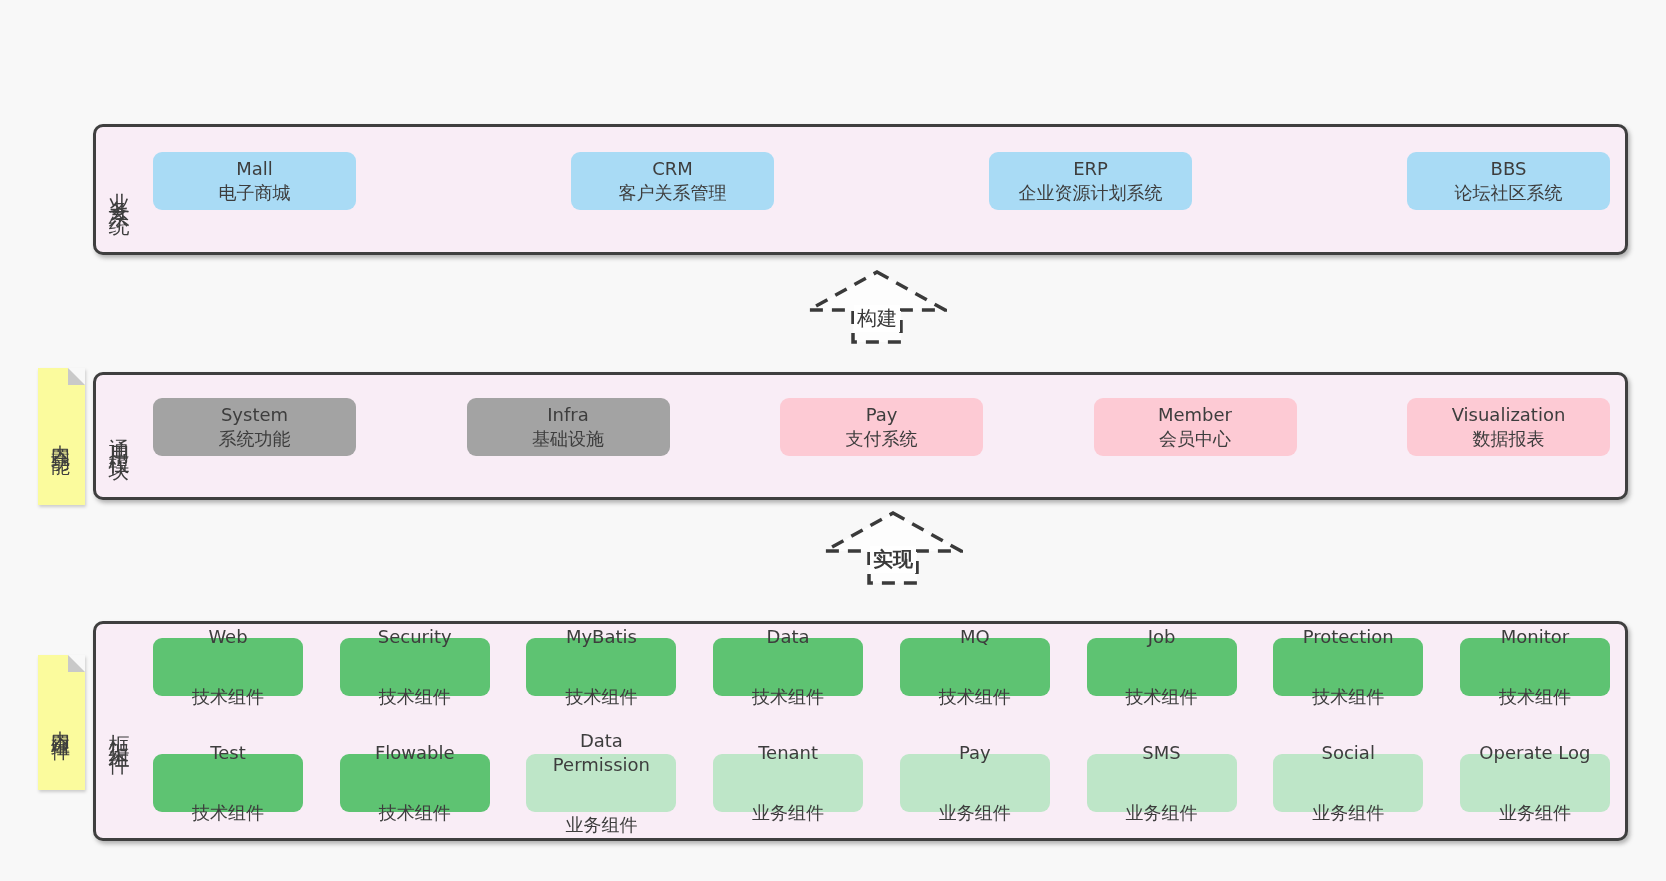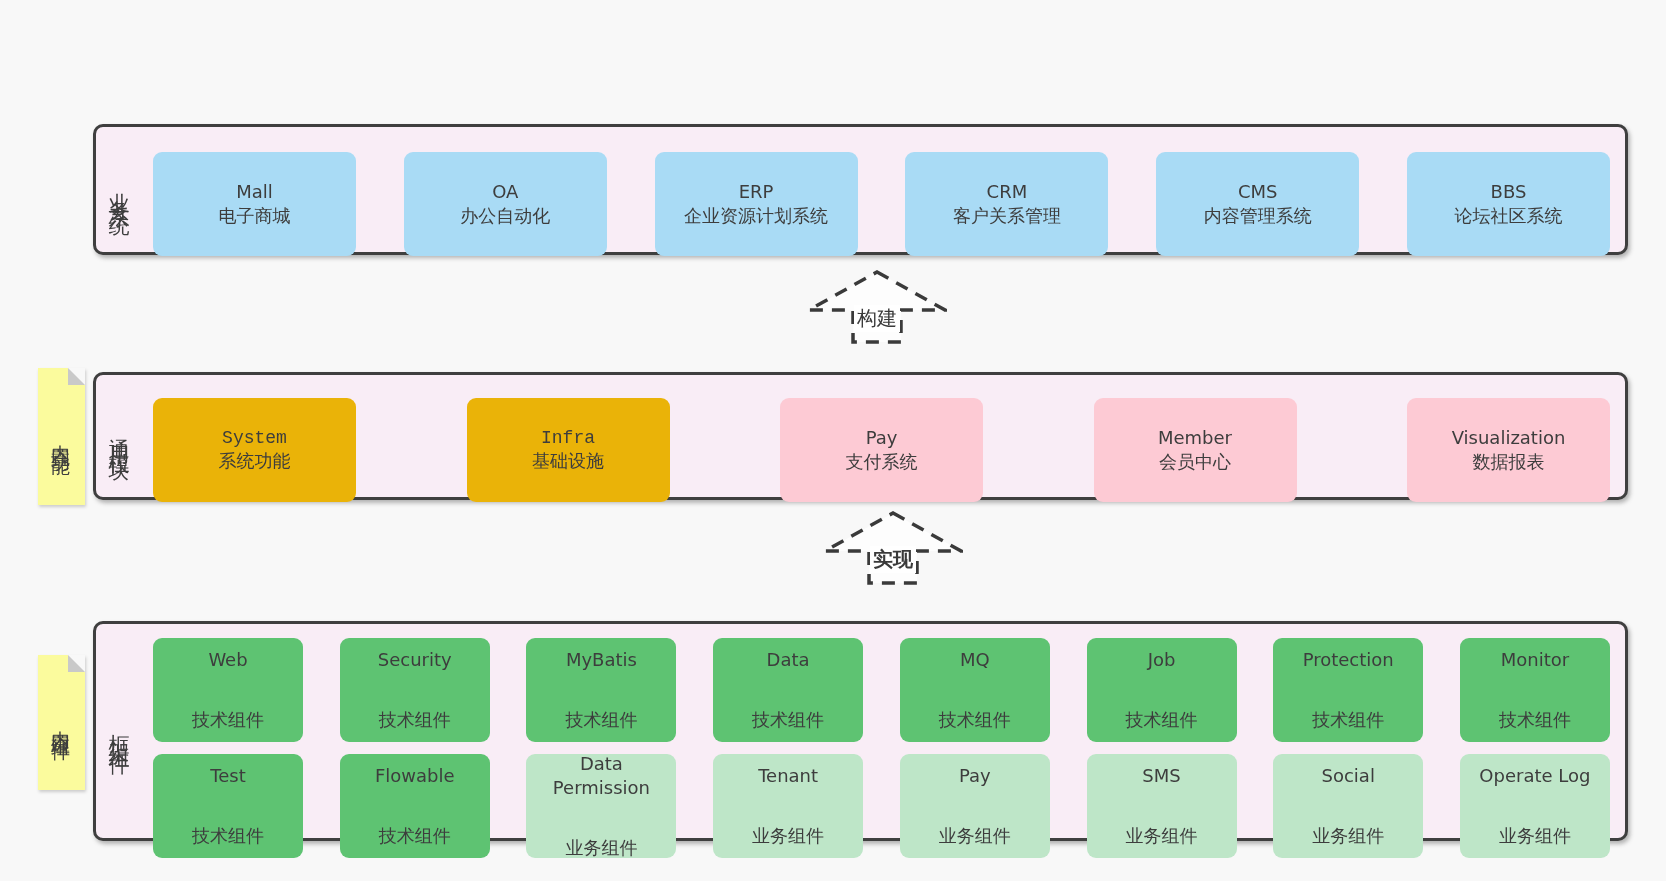--- a/index.html
+++ b/index.html
@@ -24,28 +24,28 @@
   }
   .row{
     position:absolute;left:57px;right:15px;
     display:flex;justify-content:space-between;
   }
   .row-business{top:25px;}
   .row-modules{top:23px;}
   .row-comp-1{top:14px;}
   .row-comp-2{top:130px;}
   .box{
-    height:104px;border-radius:9px;box-sizing:border-box;
+    height:58px;border-radius:9px;box-sizing:border-box;
     display:flex;flex-direction:column;align-items:center;justify-content:center;
     text-align:center;font-size:18px;line-height:24px;padding:2px 10px;
   }
   .box-wide{width:203px;}
   .box-narrow{width:150px;padding:2px 6px;gap:36px;}
   .blue{background:#a9dbf5;}
-  .red{background:#eab308;font-family:Liberation Mono, monospace;}
+  .red{background:#a3a3a3;}
   .pink{background:#fdcad4;}
   .green{background:#5ec372;}
   .green-light{background:#bee6c8;}
   .sticky{
     position:absolute;left:38px;width:47px;background:#fbfb9d;
     display:flex;align-items:center;justify-content:center;
     box-shadow:1px 2px 3px rgba(0,0,0,.18);
   }
   .sticky::before{
     content:"";position:absolute;top:0;right:0;width:0;height:0;
@@ -72,34 +72,26 @@
 <body>
 
 <div class="panel panel-business">
   <div class="vlabel">业务系统</div>
   <div class="row row-business">
     <div class="box box-wide blue">
       <span>Mall</span>
       <span>电子商城</span>
     </div>
     <div class="box box-wide blue">
-      <span>OA</span>
-      <span>办公自动化</span>
+      <span>CRM</span>
+      <span>客户关系管理</span>
     </div>
     <div class="box box-wide blue">
       <span>ERP</span>
       <span>企业资源计划系统</span>
-    </div>
-    <div class="box box-wide blue">
-      <span>CRM</span>
-      <span>客户关系管理</span>
-    </div>
-    <div class="box box-wide blue">
-      <span>CMS</span>
-      <span>内容管理系统</span>
     </div>
     <div class="box box-wide blue">
       <span>BBS</span>
       <span>论坛社区系统</span>
     </div>
   </div>
 </div>
 
 <div class="arrow arrow-build">
   <svg width="140" height="76" viewBox="0 0 140 76">

